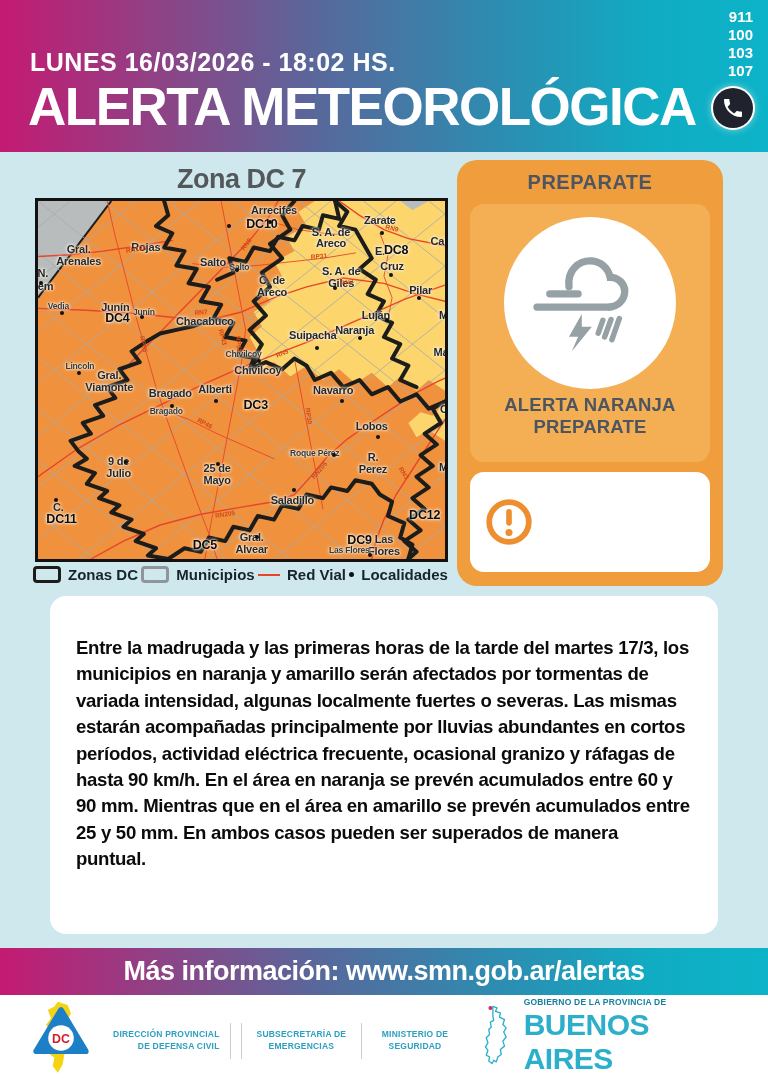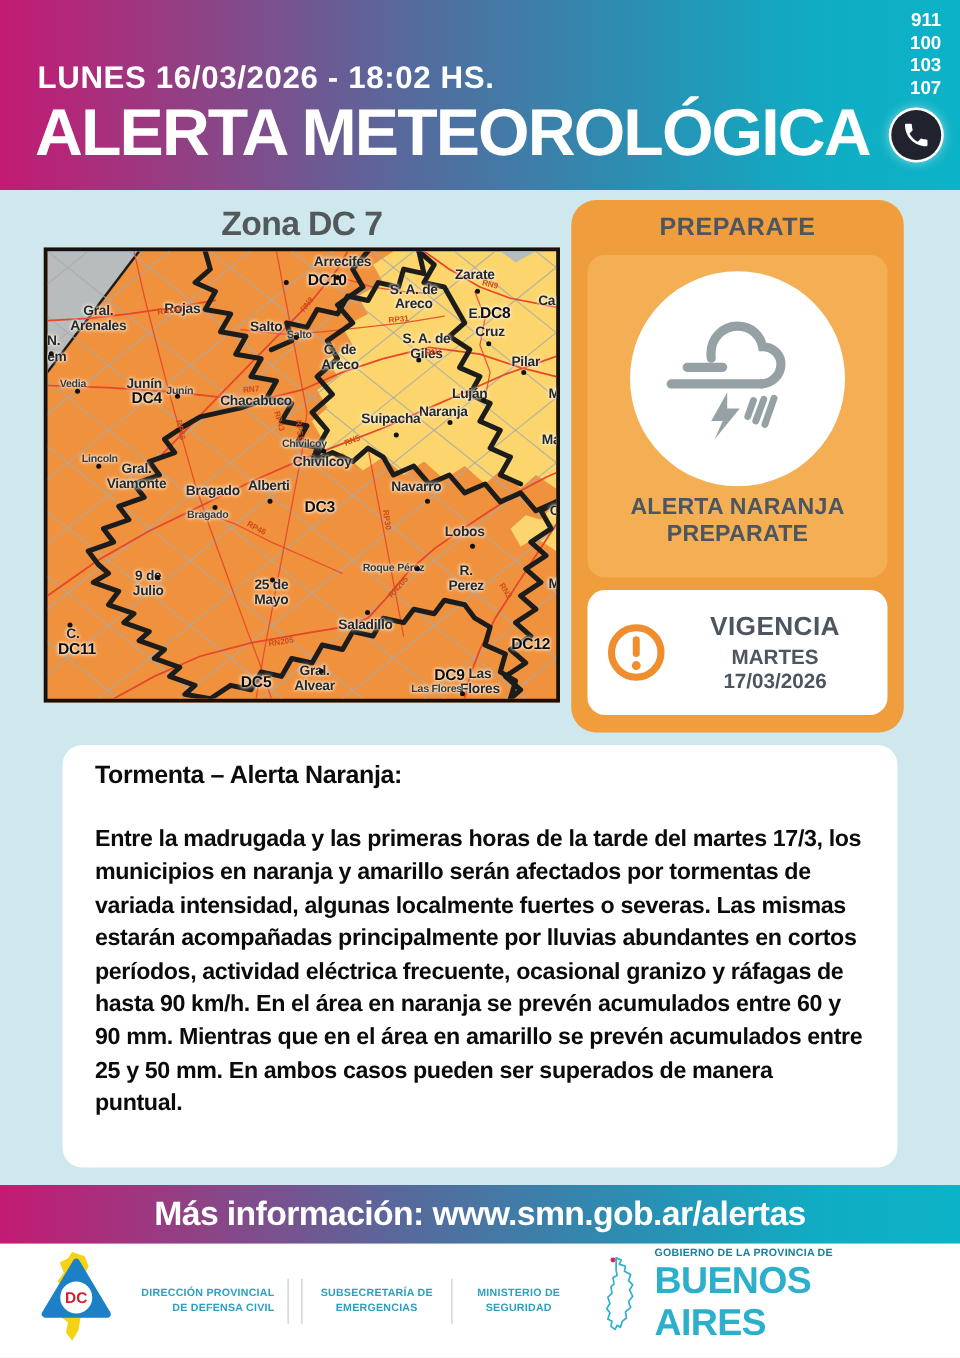--- a/index.html
+++ b/index.html
@@ -279,20 +279,38 @@
           <div class="dot" style="left: 44.2%; top: 73.6%;"></div>
           <div class="dot" style="left: 63%; top: 80.8%;"></div>
           <div class="dot" style="left: 81.5%; top: 98.8%;"></div>
           <div class="dot" style="left: 53.8%; top: 93.8%;"></div>
           <div class="dot" style="left: 4.5%; top: 83.5%;"></div>
           <div class="dot" style="left: 0.8%; top: 22.8%;"></div>
           <div class="dot" style="left: 47%; top: 7%;"></div>
         </div>
     </div>
 
+    <div class="legend">
+        <div class="item">
+          <span class="sw-zone"></span>
+          <span>Zonas DC</span>
+        </div>
+        <div class="item">
+          <span class="sw-muni"></span>
+          <span>Municipios</span>
+        </div>
+        <div class="item">
+          <span class="sw-road"></span>
+          <span>Red Vial</span>
+        </div>
+        <div class="item">
+          <span class="sw-town"></span>
+          <span>Localidades</span>
+        </div>
+      </div>
 
     <div class="panel">
       <div class="hazard">PREPARATE</div>
       <div class="innerbox">
         <div class="circle">
           <svg viewBox="0 0 140 140">
             <g fill="none" stroke="#95a1a5" stroke-width="8" stroke-linecap="round">
               <path d="M47,52 C45,34 58,24 70,24 C82,24 90,32 92,42 C101,42 108,49 108,57 C108,67 100,74 91,74.5"></path>
               <line x1="26" y1="60" x2="57" y2="60"></line>
               <line x1="12" y1="74.5" x2="91" y2="74.5"></line>
@@ -307,30 +325,24 @@
         </div>
         <div class="level">ALERTA NARANJA
 PREPARATE</div>
       </div>
       <div class="vigencia">
         <svg viewBox="0 0 48 48">
           <circle cx="24" cy="24" r="19" fill="none" stroke="#ee8e2e" stroke-width="5.5"></circle>
           <rect x="21.3" y="11.5" width="5.4" height="16" rx="2.7" fill="#ee8e2e"></rect>
           <circle cx="24" cy="34" r="3.4" fill="#ee8e2e"></circle>
         </svg>
-        <div class="vig-text">
-          <div class="vig-title">VIGENCIA</div>
-          <div class="vig-day">MARTES</div>
-          <div class="vig-date">17/03/2026</div>
-        </div>
       </div>
     </div>
 
     <div class="textbox">
-      <div class="tb-heading">Tormenta – Alerta Naranja:</div>
       <div class="tb-body">Entre la madrugada y las primeras horas de la tarde del martes 17/3, los municipios en naranja y amarillo serán afectados por tormentas de variada intensidad, algunas localmente fuertes o severas. Las mismas estarán acompañadas principalmente por lluvias abundantes en cortos períodos, actividad eléctrica frecuente, ocasional granizo y ráfagas de hasta 90 km/h. En el área en naranja se prevén acumulados entre 60 y 90 mm. Mientras que en el área en amarillo se prevén acumulados entre 25 y 50 mm. En ambos casos pueden ser superados de manera puntual.</div>
     </div>
   </div>
 
   <div class="infobar">
     <div class="txt">Más información: www.smn.gob.ar/alertas</div>
   </div>
 
   <div class="footer">
     <svg class="dc-logo" viewBox="0 0 84 92">

